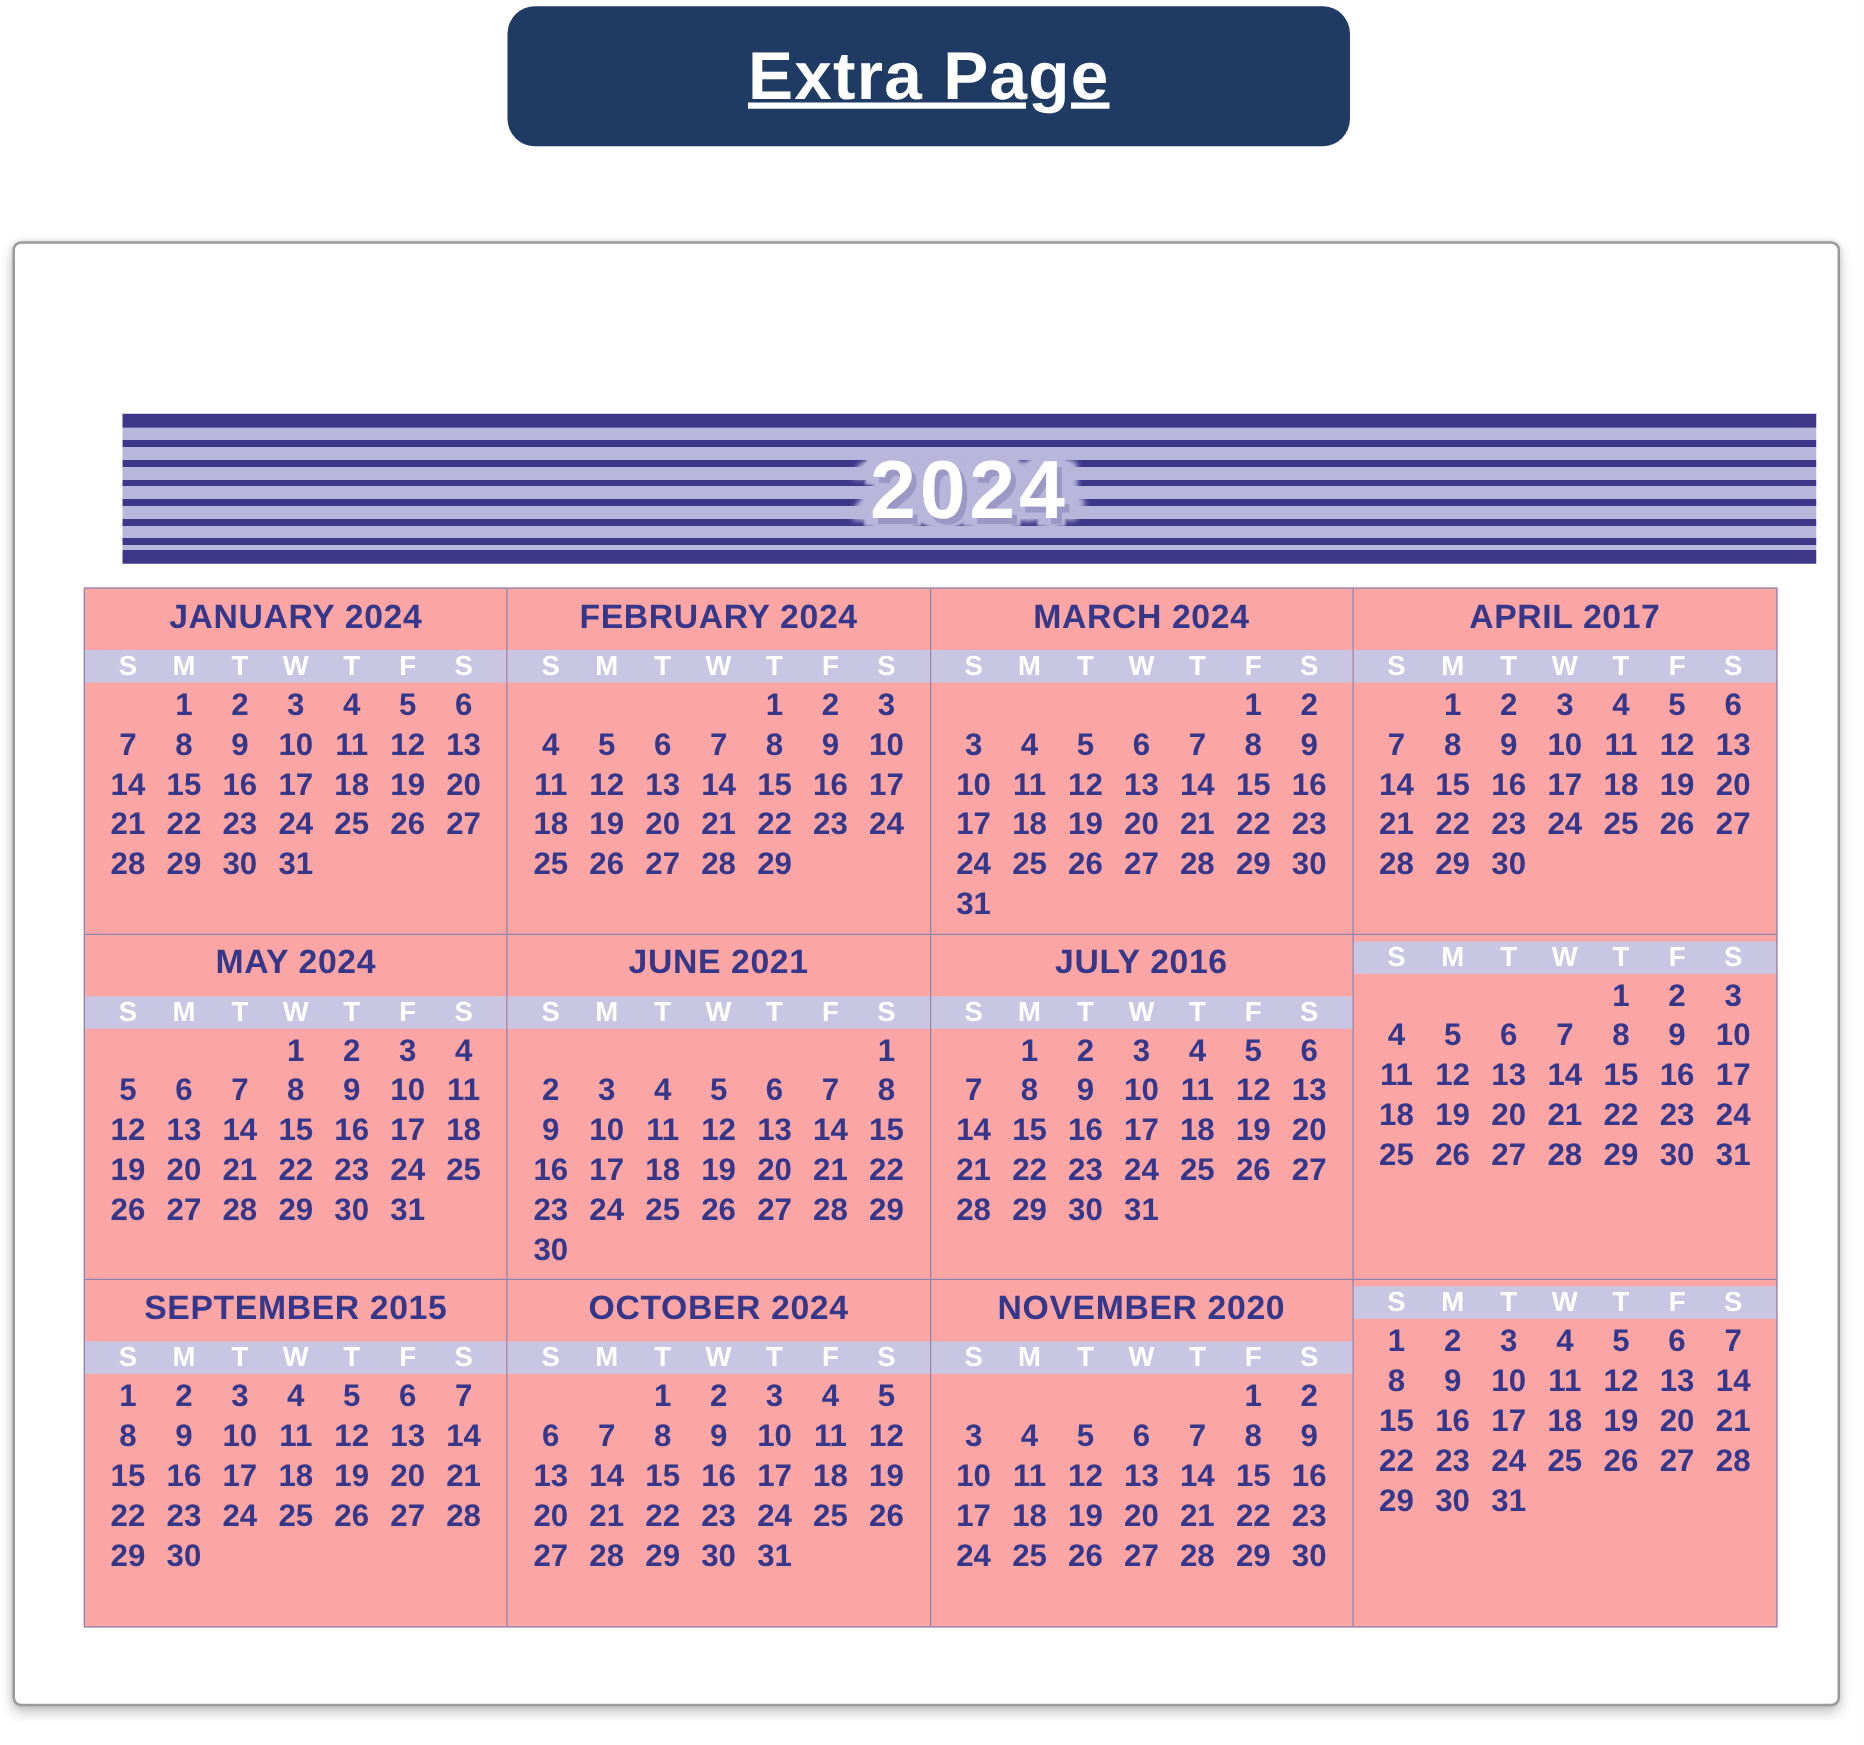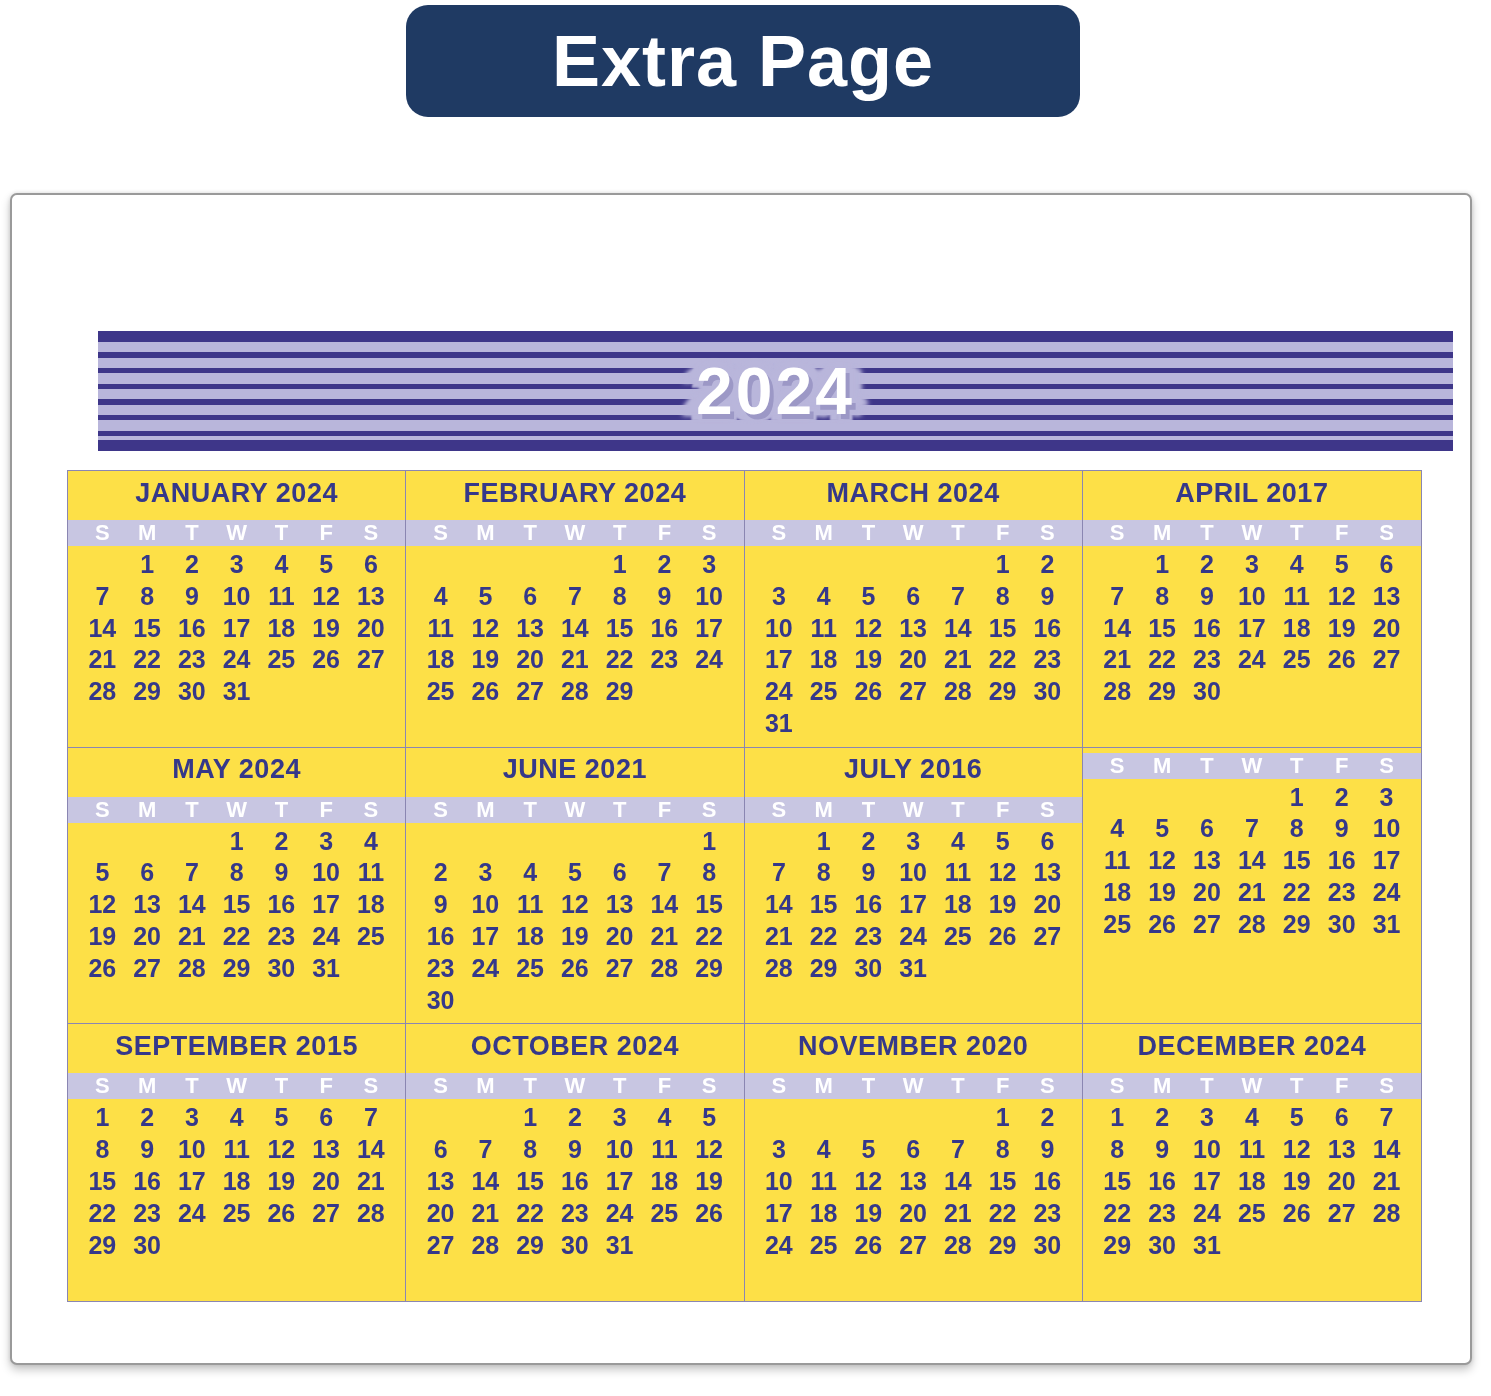--- a/index.html
+++ b/index.html
@@ -6,21 +6,21 @@
   .stage{
     position:relative;width:1491px;height:1396px;background:#ffffff;
     font-family:"Liberation Sans",sans-serif;overflow:hidden;
   }
   
   .badge{
     position:absolute;left:406px;top:5px;width:674px;height:112px;
     background:var(--badge-bg,#1f3a63);border-radius:22px;
     display:flex;align-items:center;justify-content:center;
   }
-  .badge-label{color:#ffffff;font-size:72px;font-weight:700;letter-spacing:1px;}
+  .badge-label{color:#ffffff;font-size:54px;font-weight:700;letter-spacing:1px;text-decoration:underline;}
   
   .page{
     position:absolute;left:10px;top:193px;width:1462px;height:1172px;
     background:#ffffff;border:2px solid var(--page-border,#9a9a9a);
     border-radius:7px;box-sizing:border-box;
     box-shadow:0 5px 10px rgba(0,0,0,.22),0 0 4px rgba(0,0,0,.12);
   }
   
   .banner{
     position:absolute;left:55px;top:136px;width:1355px;height:120px;
@@ -40,21 +40,21 @@
       0 -8px 2px var(--banner-bg,#b9b6db), 0 8px 2px var(--banner-bg,#b9b6db),
       -7px -7px 2px var(--banner-bg,#b9b6db), 7px -7px 2px var(--banner-bg,#b9b6db),
       -7px 7px 2px var(--banner-bg,#b9b6db), 7px 7px 2px var(--banner-bg,#b9b6db),
       -14px 0 4px var(--banner-bg,#b9b6db), 14px 0 4px var(--banner-bg,#b9b6db),
       -16px 2px 5px var(--banner-bg,#b9b6db), 16px 2px 5px var(--banner-bg,#b9b6db);
   }
   
   .months{
     position:absolute;left:55px;top:275px;width:1355px;height:832px;
     display:grid;grid-template-columns:repeat(4,1fr);grid-template-rows:repeat(3,1fr);
-    border:1px solid var(--cell-border,#8a86b2);box-sizing:border-box;background:#fde047;
+    border:1px solid var(--cell-border,#8a86b2);box-sizing:border-box;background:#fca5a5;
   }
   .month{
     border-right:1px solid var(--cell-border,#8a86b2);
     border-bottom:1px solid var(--cell-border,#8a86b2);
     box-sizing:border-box;overflow:hidden;
   }
   .month:nth-child(4n){border-right:0;}
   .month:nth-child(n+9){border-bottom:0;}
   .month-title{
     height:44px;display:flex;align-items:center;justify-content:center;
@@ -645,21 +645,20 @@
             <span class="date">25</span>
             <span class="date">26</span>
             <span class="date">27</span>
             <span class="date">28</span>
             <span class="date">29</span>
             <span class="date">30</span>
           </div>
   </div>
 
   <div class="month">
-    <div class="month-title">DECEMBER 2024</div>
     <div class="day-band">
             <span class="dow">S</span>
             <span class="dow">M</span>
             <span class="dow">T</span>
             <span class="dow">W</span>
             <span class="dow">T</span>
             <span class="dow">F</span>
             <span class="dow">S</span>
           </div>
     <div class="dates">

